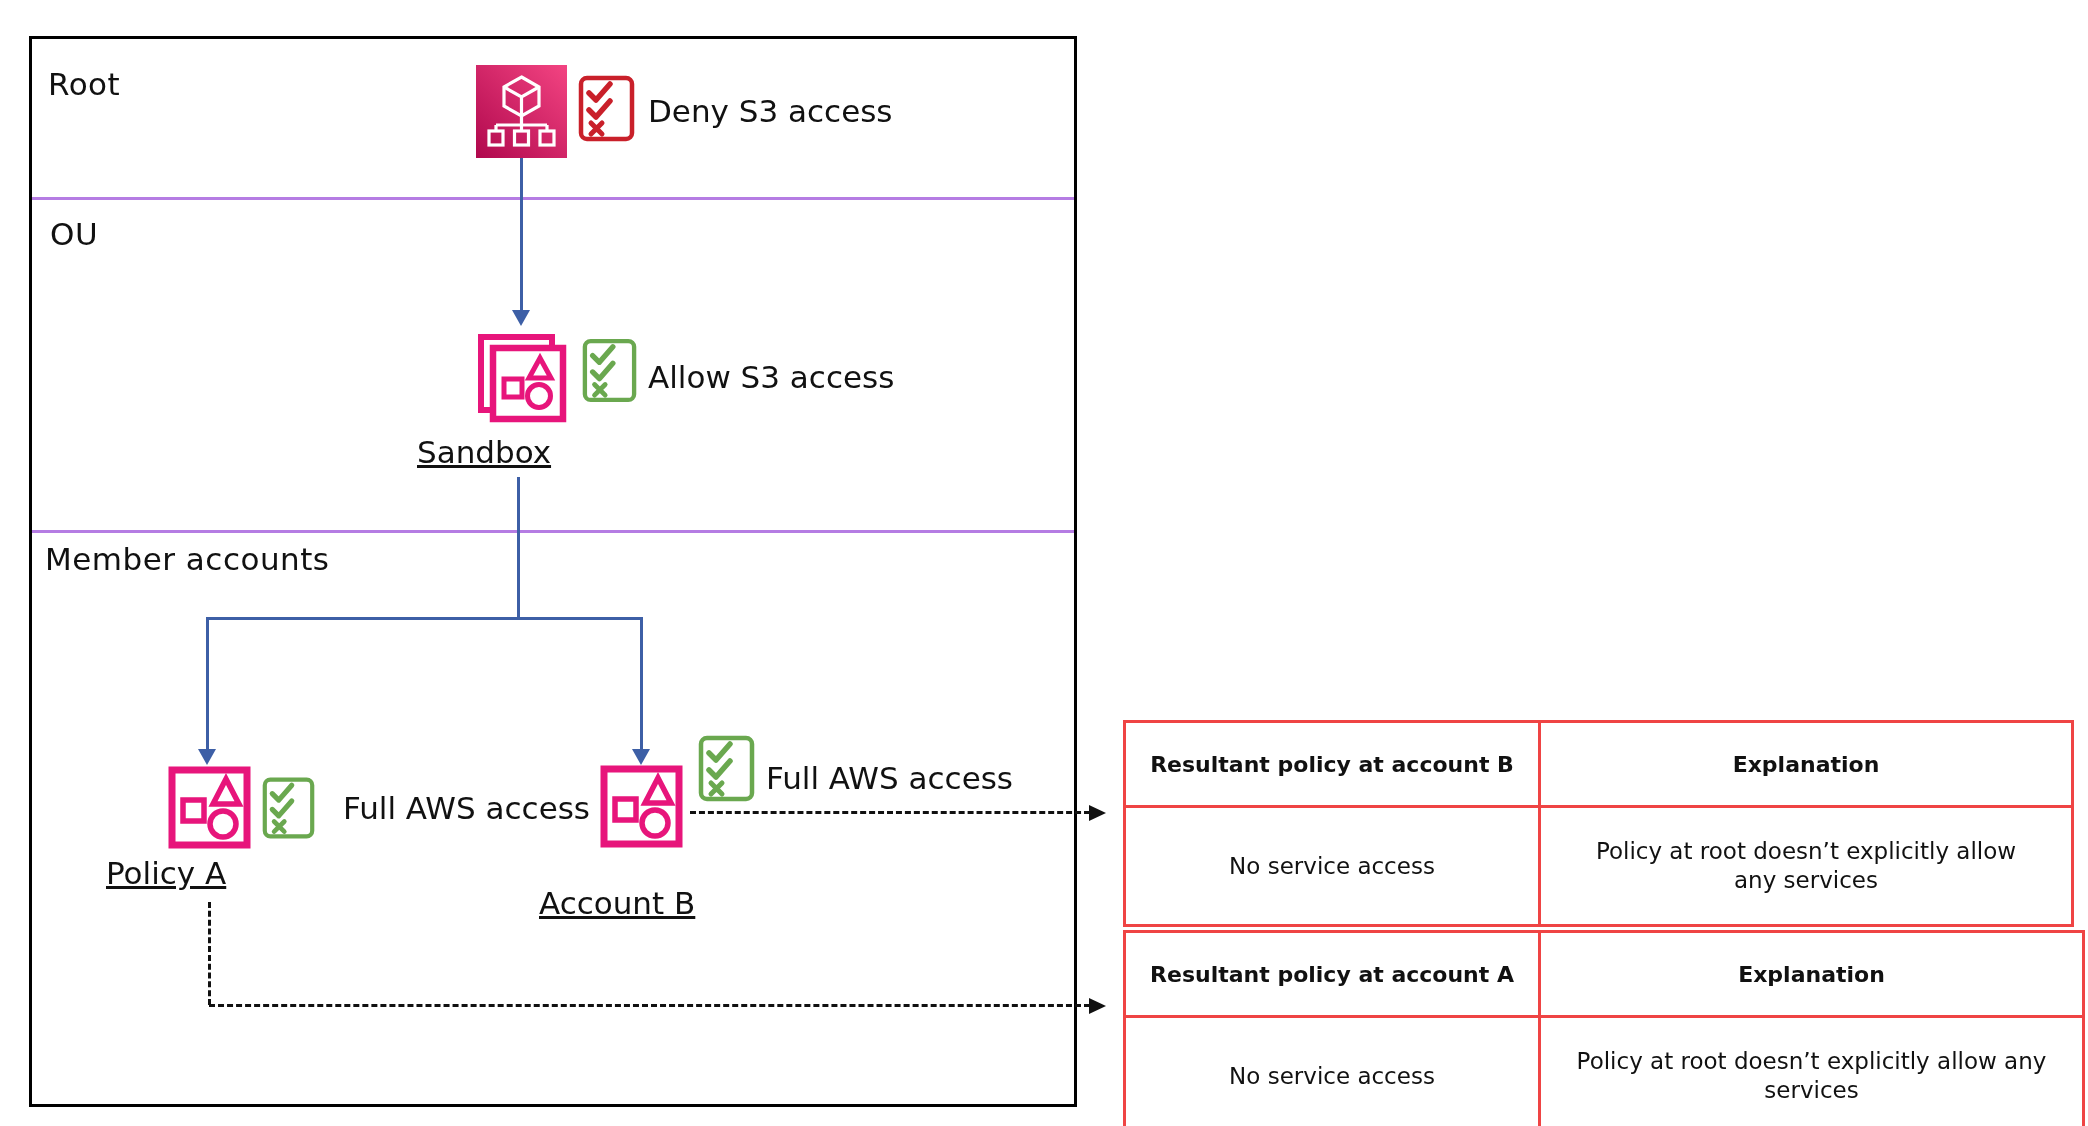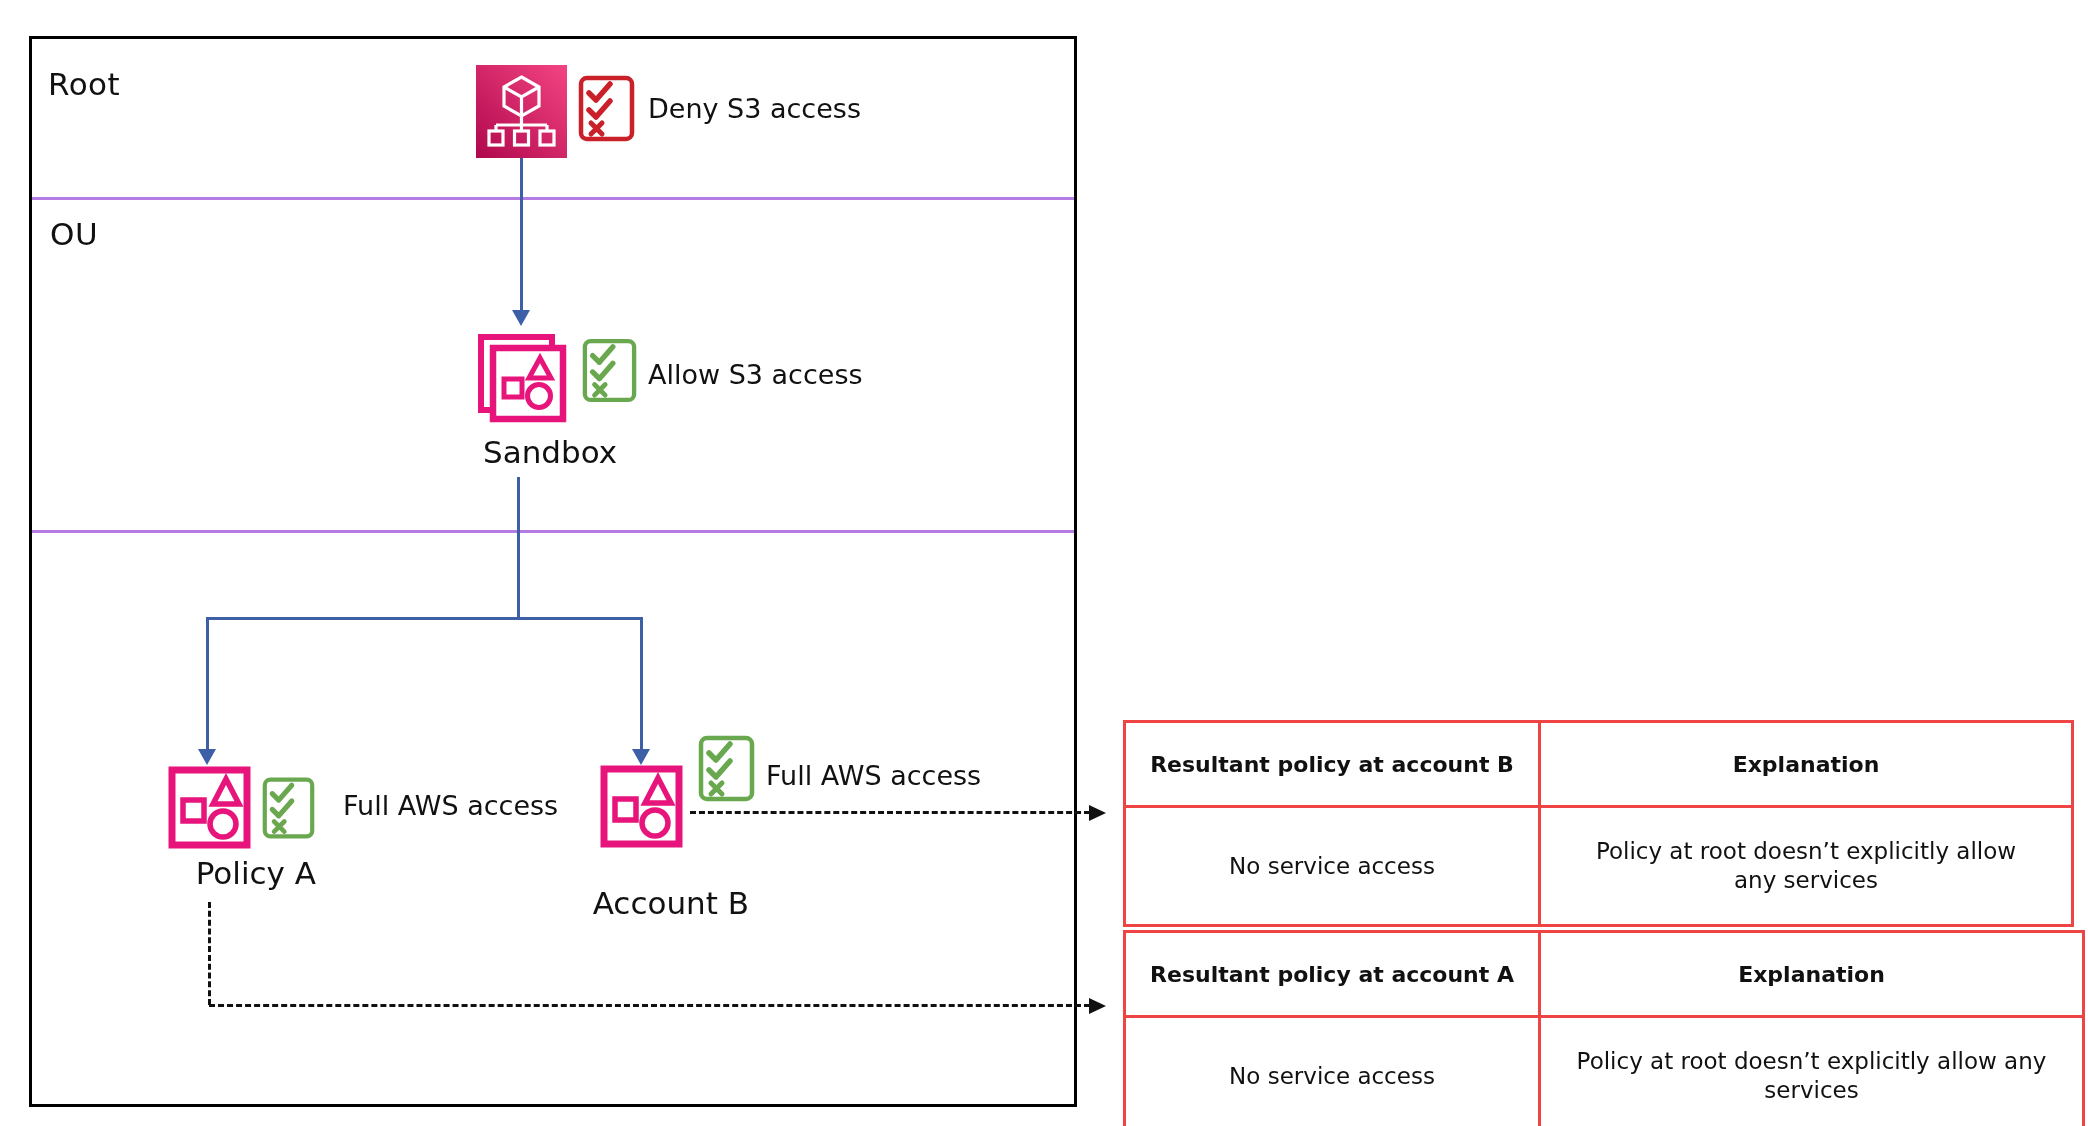--- a/index.html
+++ b/index.html
@@ -21,22 +21,22 @@
 
   .purple-divider{left:32px; width:1042px; height:3px; background:var(--purple);}
   #purple-divider-1{top:197px;}
   #purple-divider-2{top:530px;}
 
   .section-label{font-size:31px; letter-spacing:.5px;}
   #label-root{left:48px; top:66px;}
   #label-ou{left:50px; top:216px;}
   #label-members{left:45px; top:541px;}
 
-  .ann{font-size:27px;}
-  .node-label{font-size:31px; text-align:right;}
+  .ann{font-size:31px;}
+  .node-label{font-size:31px; text-align:left;text-decoration:underline;}
 
   
   #org-root-icon{left:476px; top:65px; width:91px; height:93px;
     background:linear-gradient(45deg,var(--pink-grad-dark) 0%,var(--pink-grad-light) 100%);}
   #org-root-icon svg{display:block;}
   #checklist-root{left:578px; top:75px;}
   #deny-text{left:648px; top:93px;}
 
   #sandbox-icon{left:477px; top:333px;}
   #checklist-sandbox{left:582px; top:338px;}
@@ -117,20 +117,21 @@
 </svg>
 
 <div id="canvas">
 
   <div class="abs" id="frame"></div>
   <div class="abs purple-divider" id="purple-divider-1"></div>
   <div class="abs purple-divider" id="purple-divider-2"></div>
 
   <div class="abs section-label nowrap" id="label-root">Root</div>
   <div class="abs section-label nowrap" id="label-ou">OU</div>
+  <div class="abs section-label nowrap" id="label-members">Member accounts</div>
 
   <div class="abs" id="org-root-icon">
     <svg width="91" height="93" viewBox="0 0 91 93" fill="none" stroke="#fff" stroke-width="3.2">
       <path d="M45.5 12 L63 22 L63 41 L45.5 51 L28 41 L28 22 Z"></path>
       <path d="M28 22 L45.5 32 L63 22 M45.5 32 L45.5 51"></path>
       <path d="M45.5 51 L45.5 60 M20 60 L71 60 M20 60 L20 66 M45.5 60 L45.5 66 M71 60 L71 66"></path>
       <rect x="13" y="66" width="14" height="14"></rect>
       <rect x="38.5" y="66" width="14" height="14"></rect>
       <rect x="64" y="66" width="14" height="14"></rect>
     </svg>

